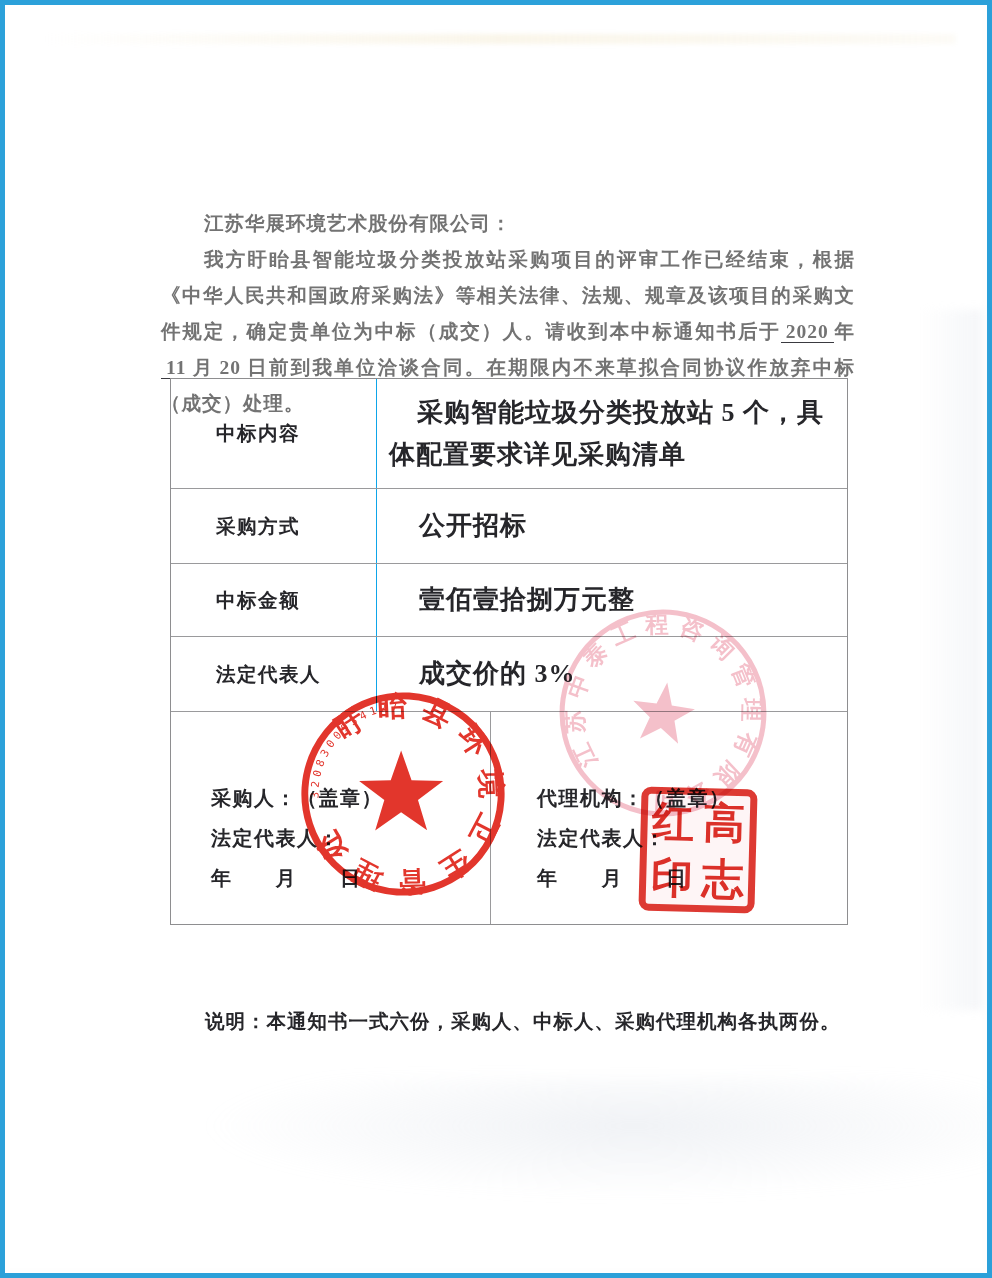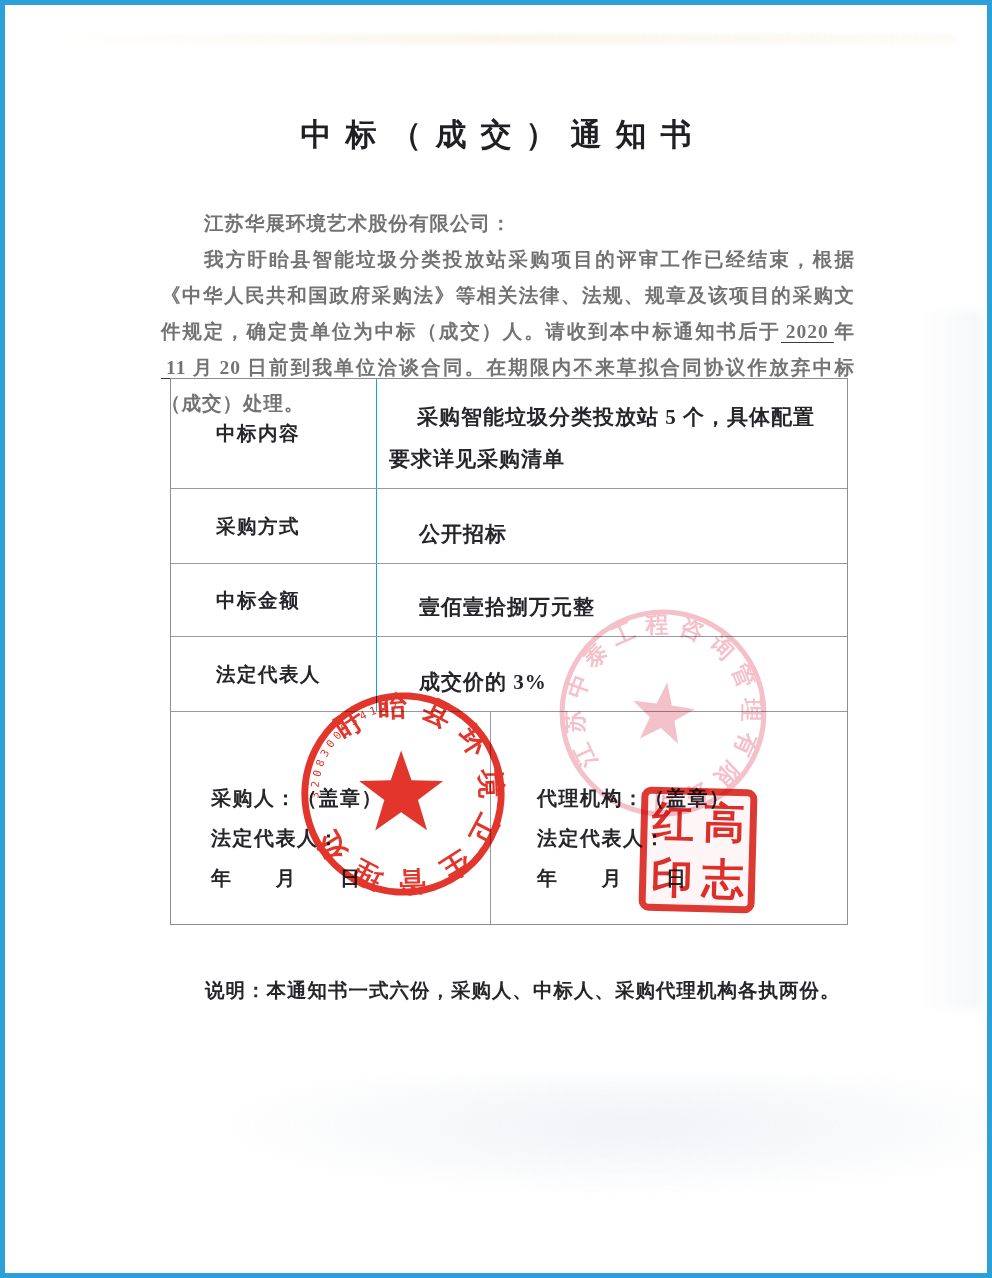--- a/index.html
+++ b/index.html
@@ -66,41 +66,41 @@
   .trow{display:flex;border-bottom:1px solid #9a9a9c;box-sizing:border-box;}
   .trow:last-child{border-bottom:none;}
   .tlabel{
     width:206px;flex:0 0 206px;
     border-right:1px solid #0ea5e9;box-sizing:border-box;
     display:flex;align-items:center;
     padding-left:45px;
     font-size:19.5px;font-weight:700;letter-spacing:1.5px;
   }
   .tvalue{
-    flex:1;display:flex;align-items:flex-end;
+    flex:1;display:flex;align-items:center;
     padding:8px 16px 8px 42px;box-sizing:border-box;
-    font-size:21px;font-weight:700;letter-spacing:1px;
+    font-size:26px;font-weight:700;letter-spacing:1px;
     line-height:42px;
   }
   .row-content .tvalue{padding-left:12px;}
   .row-content .tvalue p{margin:0;text-indent:28px;}
   .h110{height:110px;} .h73{height:73px;} .h75{height:75px;} .h212{height:212px;}
 
   .sigcell{
     box-sizing:border-box;
     font-size:20px;font-weight:700;letter-spacing:1.5px;
     line-height:40px;
     padding-top:66px;
   }
   .sigcell p{margin:0;}
   .sig-left{width:320px;flex:0 0 320px;border-right:1px solid #9a9a9c;padding-left:40px;}
   .sig-right{flex:1;padding-left:46px;}
 
   .note{
-    position:absolute;left:195px;top:946px;width:660px;
+    position:absolute;left:195px;top:977px;width:660px;
     font-size:19.5px;font-weight:700;letter-spacing:1px;
     line-height:30px;
   }
 
   
   .seal{position:absolute;mix-blend-mode:multiply;}
   .seal svg{width:100%;height:100%;overflow:visible;}
   .seal-purchaser{left:285px;top:676px;width:216px;height:216px;color:#e0261c;opacity:.93;}
   .seal-agency{left:542px;top:592px;width:222px;height:222px;color:#e4607a;opacity:.40;}
   .ring{fill:none;stroke:currentColor;}
@@ -130,21 +130,20 @@
 </head>
 <body>
 
 <div class="frame">
   <div class="page">
 
     <div class="smudge-top"></div>
     <div class="smudge-bottom"></div>
     <div class="smudge-right"></div>
 
-    <h1 class="title">中标（成交）通知书</h1>
 
     <div class="textblock">
       <p class="addressee">江苏华展环境艺术股份有限公司：</p>
       <p class="bodypara"><span>我方盱眙县智能垃圾分类投放站采购项目的评审工作已经结束，根据《中华人民共和国政府采购法》等相关法律、法规、规章及该项目的采购文件规定，确定贵单位为中标（成交）人。请收到本中标通知书后于</span><span class="uline">2020</span><span>年</span><span class="uline">11</span><span>月</span><span class="uline">20</span><span>日前</span><span>到我单位洽谈合同。在期限内不来草拟合同协议作放弃中标（成交）处理。</span></p>
     </div>
 
     <div class="bidtable">
       <div class="trow row-content h110">
         <div class="tlabel">中标内容</div>
         <div class="tvalue">

